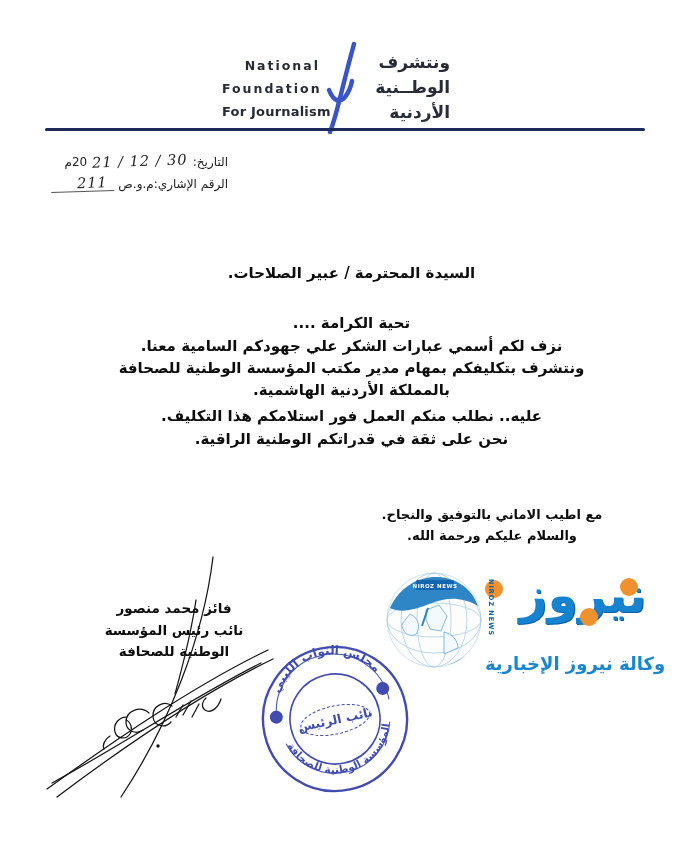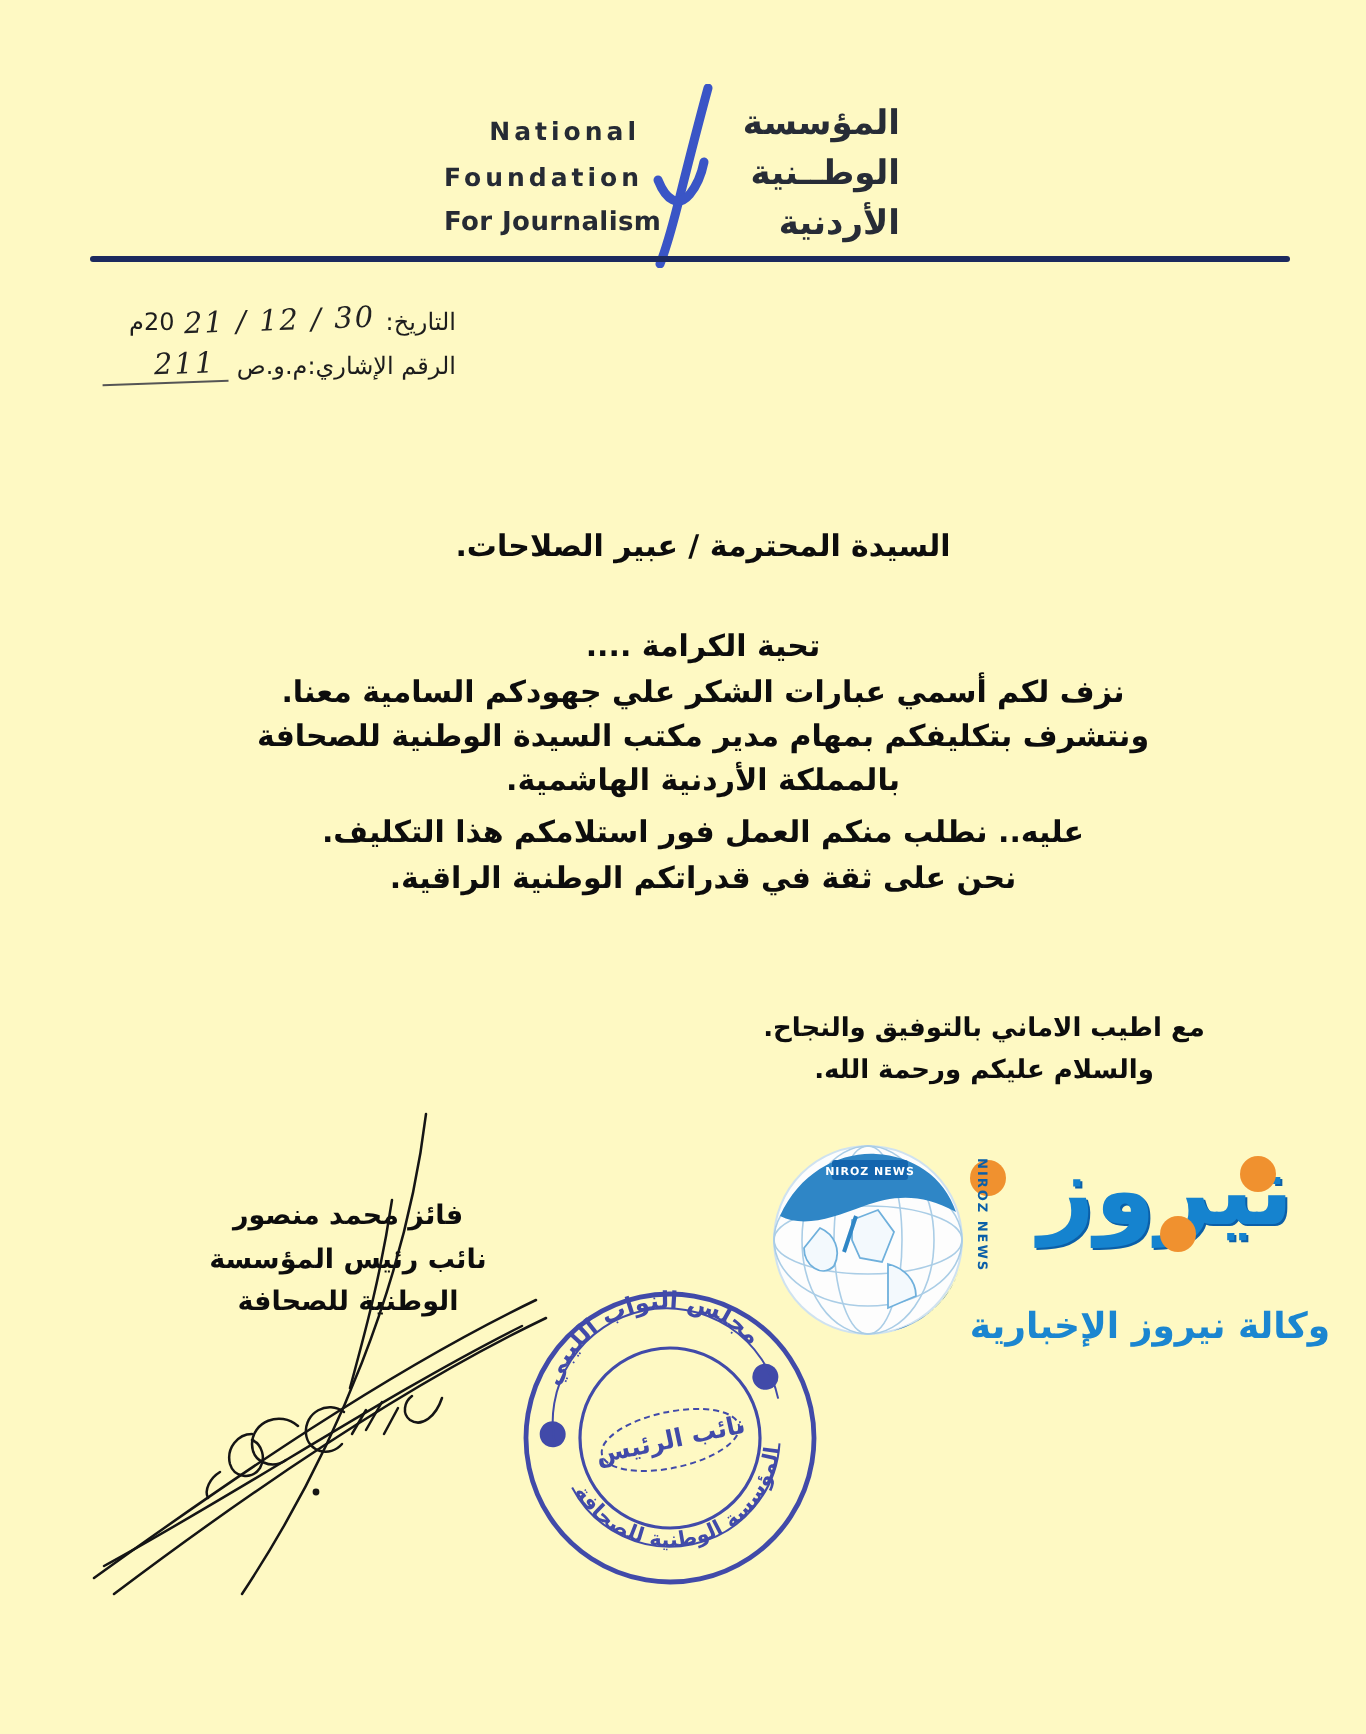--- a/index.html
+++ b/index.html
@@ -1,18 +1,18 @@
 <!DOCTYPE html>
 <html lang="ar"><head>
 <meta charset="utf-8">
 <style>
   html,body{margin:0;padding:0;background:#e8e8e8;}
   .page{
     position:relative;width:683px;height:867px;margin:0 auto;
-    background:#fef9c3;overflow:hidden;
+    background:#ffffff;overflow:hidden;
     font-family:"DejaVu Sans",sans-serif;color:#111;
   }
   .abs{position:absolute;}
 
   
   .en-block{left:222px;top:54px;width:98px;text-align:right;}
   .en-line{font-size:12.5px;font-weight:bold;color:#262b34;letter-spacing:2px;line-height:23px;white-space:nowrap;}
   .en-line.last{letter-spacing:0.2px;font-size:13px;}
   .logo-mark{left:321px;top:42px;}
   .ar-block{left:360px;top:50px;width:90px;direction:rtl;text-align:right;}
@@ -65,21 +65,21 @@
     <div class="en-line">Foundation</div>
     <div class="en-line last">For Journalism</div>
   </div>
 
   <svg class="abs logo-mark" width="40" height="92" viewBox="0 0 40 92">
     <path d="M33,2 C27,24 23,40 19,56 C16,68 13,80 9,90" fill="none" stroke="#3a55c6" stroke-width="4.5" stroke-linecap="round"></path>
     <path d="M8,48 C12,58 18,62 24,55 C28,50 30,44 31,39" fill="none" stroke="#3a55c6" stroke-width="4.5" stroke-linecap="round"></path>
   </svg>
 
   <div class="abs ar-block">
-    <div class="ar-line">المؤسسة</div>
+    <div class="ar-line">ونتشرف</div>
     <div class="ar-line">الوطــنية</div>
     <div class="ar-line">الأردنية</div>
   </div>
 
   <div class="abs rule"></div>
 
   <div class="abs meta">
     <div class="meta-row">
       <span class="meta-label">التاريخ:</span>
       <span class="hand">30 / 12 / 21</span>
@@ -88,21 +88,21 @@
     <div class="meta-row">
       <span class="meta-label">الرقم الإشاري:م.و.ص</span>
       <span class="hand ref-num">211</span>
     </div>
   </div>
 
   <div class="abs body-block">
     <div class="body-line recipient">السيدة المحترمة / عبير الصلاحات.</div>
     <div class="body-line">تحية الكرامة ....</div>
     <div class="body-line">نزف لكم أسمي عبارات الشكر علي جهودكم السامية معنا.</div>
-    <div class="body-line">ونتشرف بتكليفكم بمهام مدير مكتب السيدة الوطنية للصحافة</div>
+    <div class="body-line">ونتشرف بتكليفكم بمهام مدير مكتب المؤسسة الوطنية للصحافة</div>
     <div class="body-line">بالمملكة الأردنية الهاشمية.</div>
     <div class="body-line body-last">عليه.. نطلب منكم العمل فور استلامكم هذا التكليف.</div>
     <div class="body-line">نحن على ثقة في قدراتكم الوطنية الراقية.</div>
   </div>
 
   <div class="abs closing">
     <div>مع اطيب الاماني بالتوفيق والنجاح.</div>
     <div>والسلام عليكم ورحمة الله.</div>
   </div>
 

